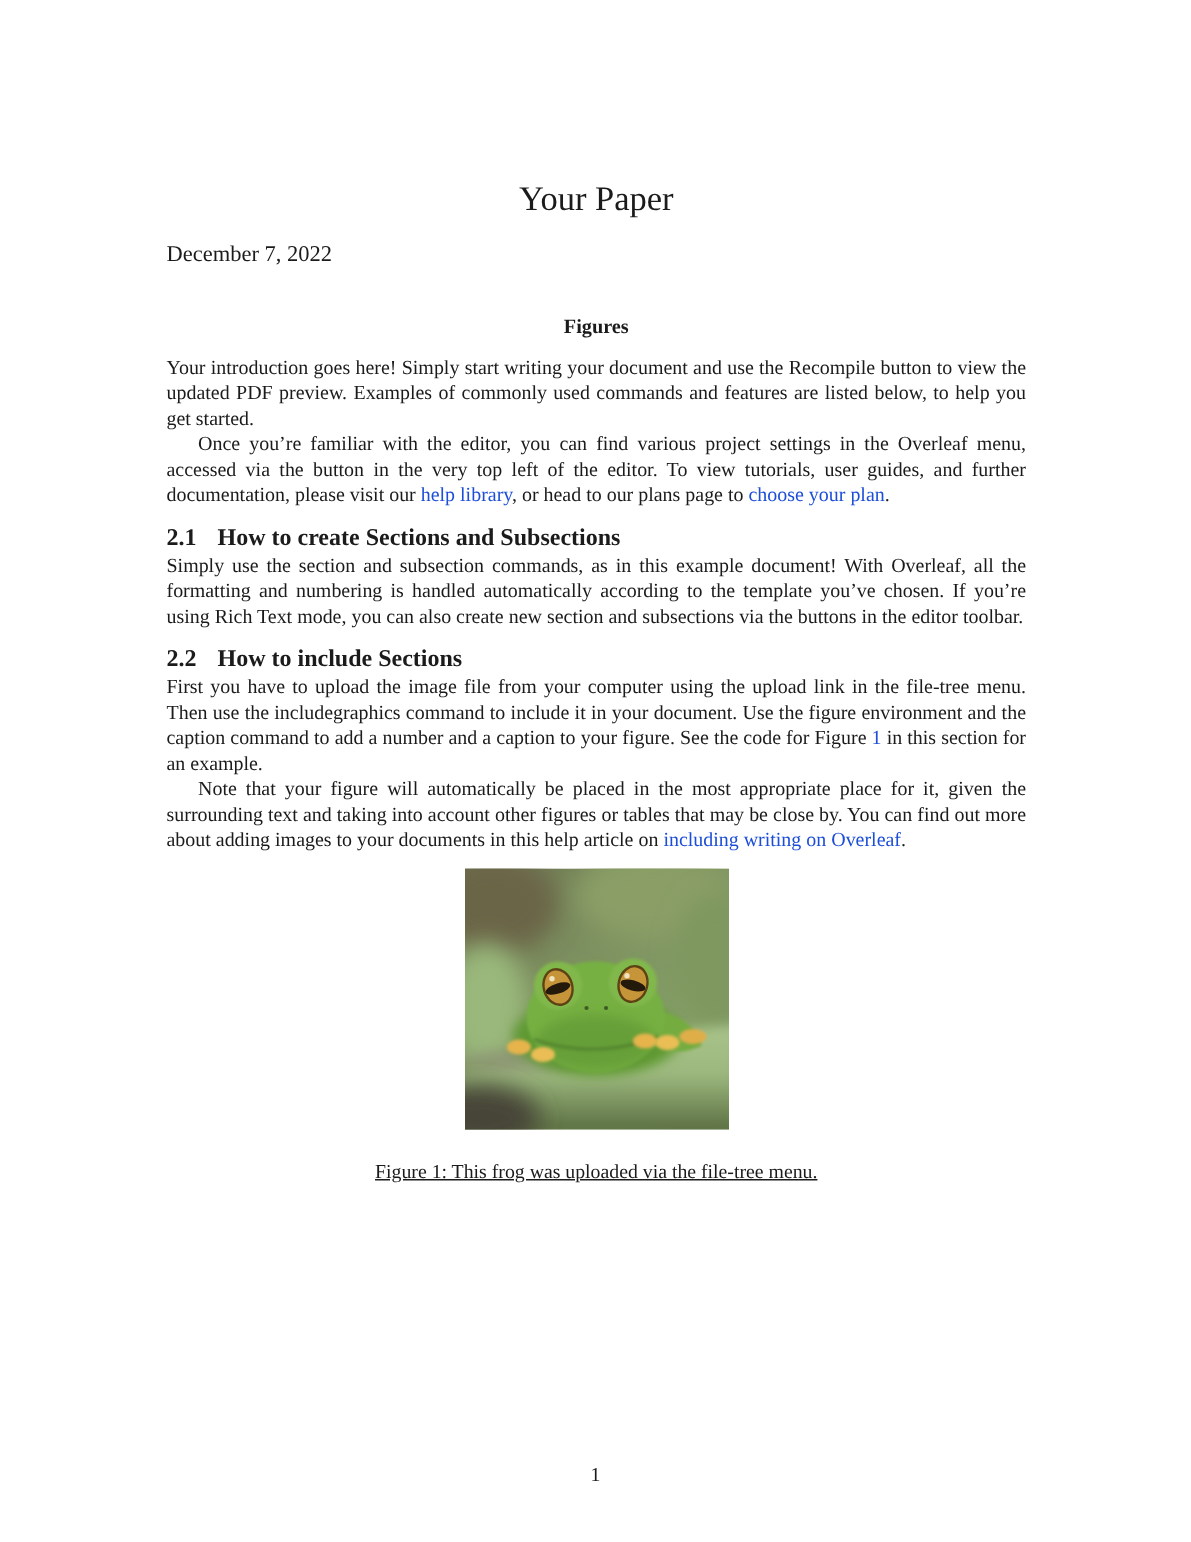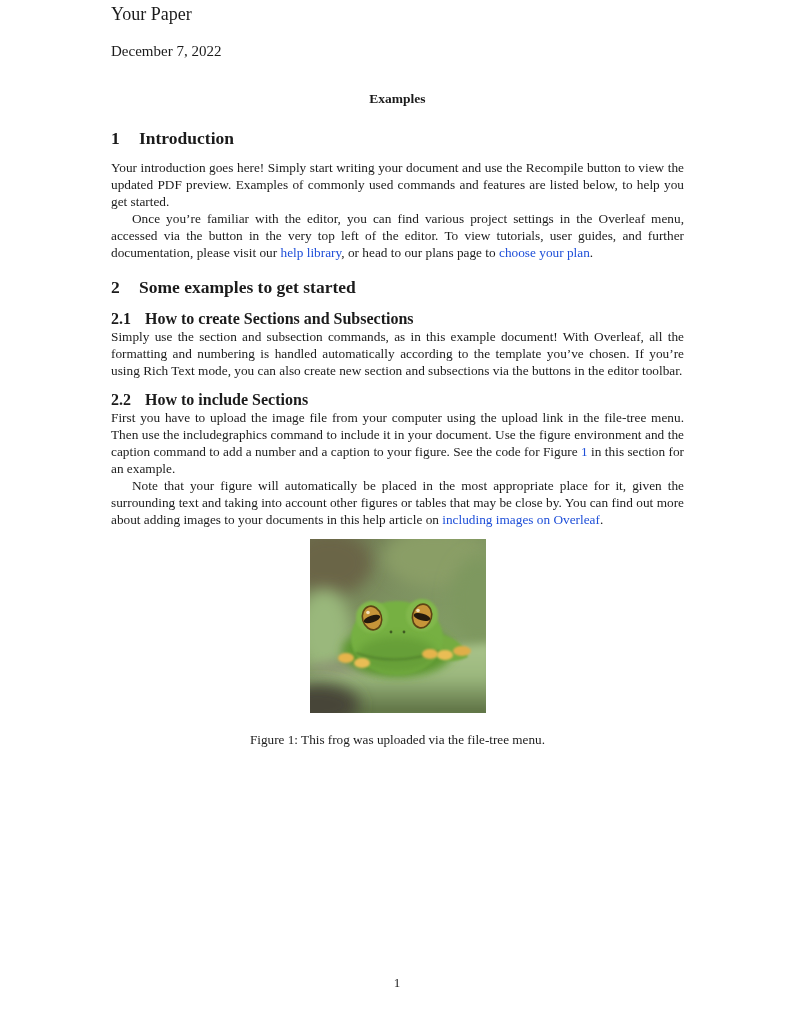--- a/index.html
+++ b/index.html
@@ -11,23 +11,24 @@
     background: #ffffff;
     font-family: "Liberation Serif", "DejaVu Serif", serif;
     color: #1b1b1b;
     overflow: hidden;
   }
   .content {
     width: 573px;
     margin: 0 auto 0 111px;
   }
   .doc-title {
-    font-size: 18px;
+    margin-top: 119px;
+    font-size: 23px;
     line-height: 28px;
-    text-align: left;
+    text-align: center;
     font-weight: normal;
   }
   .doc-author {
     margin-top: 17px;
     font-size: 15px;
     line-height: 18px;
     text-align: center;
   }
   .doc-date {
     margin-top: 14px;
@@ -87,59 +88,58 @@
     width: 176px;
     height: 174px;
     line-height: 0;
   }
   .figure-caption {
     margin-top: 14px;
     font-size: 13.2px;
     line-height: 17px;
     text-align: center;
     text-indent: 0;
+    text-decoration: underline;
   }
   .page-number {
     position: absolute;
     top: 974px;
     left: 0;
     width: 100%;
     text-align: center;
     font-size: 13.2px;
     line-height: 17px;
   }
 </style>
 </head>
 <body>
 
 <div class="page">
   <div class="content">
 
     <h1 class="doc-title">Your Paper</h1>
     <div class="doc-date">December 7, 2022</div>
 
-    <div class="abstract-heading">Examples</div>
-
-    <h2 class="sec"><span class="sec-num">1</span><span>Introduction</span></h2>
+    <div class="abstract-heading">Figures</div>
+
 
     <p class="body first">Your introduction goes here! Simply start writing your document and use the Recompile button to view the updated PDF preview. Examples of commonly used commands and features are listed below, to help you get started.</p>
 
     <p class="body indent"><span>Once you’re familiar with the editor, you can find various project settings in the Overleaf menu, accessed via the button in the very top left of the editor. To view tutorials, user guides, and further documentation, please visit our </span><a class="doclink">help library</a><span>, or head to our plans page to </span><a class="doclink">choose your plan</a><span>.</span></p>
 
-    <h2 class="sec sec2"><span class="sec-num">2</span><span>Some examples to get started</span></h2>
 
     <h3 class="subsec"><span class="sec-num">2.1</span><span>How to create Sections and Subsections</span></h3>
 
     <p class="body after-sub">Simply use the section and subsection commands, as in this example document! With Overleaf, all the formatting and numbering is handled automatically according to the template you’ve chosen. If you’re using Rich Text mode, you can also create new section and subsections via the buttons in the editor toolbar.</p>
 
     <h3 class="subsec"><span class="sec-num">2.2</span><span>How to include Sections</span></h3>
 
     <p class="body after-sub"><span>First you have to upload the image file from your computer using the upload link in the file-tree menu. Then use the includegraphics command to include it in your document. Use the figure environment and the caption command to add a number and a caption to your figure. See the code for Figure </span><a class="doclink">1</a><span> in this section for an example.</span></p>
 
-    <p class="body indent"><span>Note that your figure will automatically be placed in the most appropriate place for it, given the surrounding text and taking into account other figures or tables that may be close by. You can find out more about adding images to your documents in this help article on </span><a class="doclink">including images on Overleaf</a><span>.</span></p>
+    <p class="body indent"><span>Note that your figure will automatically be placed in the most appropriate place for it, given the surrounding text and taking into account other figures or tables that may be close by. You can find out more about adding images to your documents in this help article on </span><a class="doclink">including writing on Overleaf</a><span>.</span></p>
 
     <div class="figure-block">
       <div class="figure-image">
         <svg viewBox="0 0 176 174" width="176" height="174">
           <defs>
             <linearGradient id="bgg" x1="0" y1="0" x2="1" y2="1">
               <stop offset="0" stop-color="#6e7551"></stop>
               <stop offset="0.4" stop-color="#7d9160"></stop>
               <stop offset="0.75" stop-color="#85a067"></stop>
               <stop offset="1" stop-color="#6f8a55"></stop>

